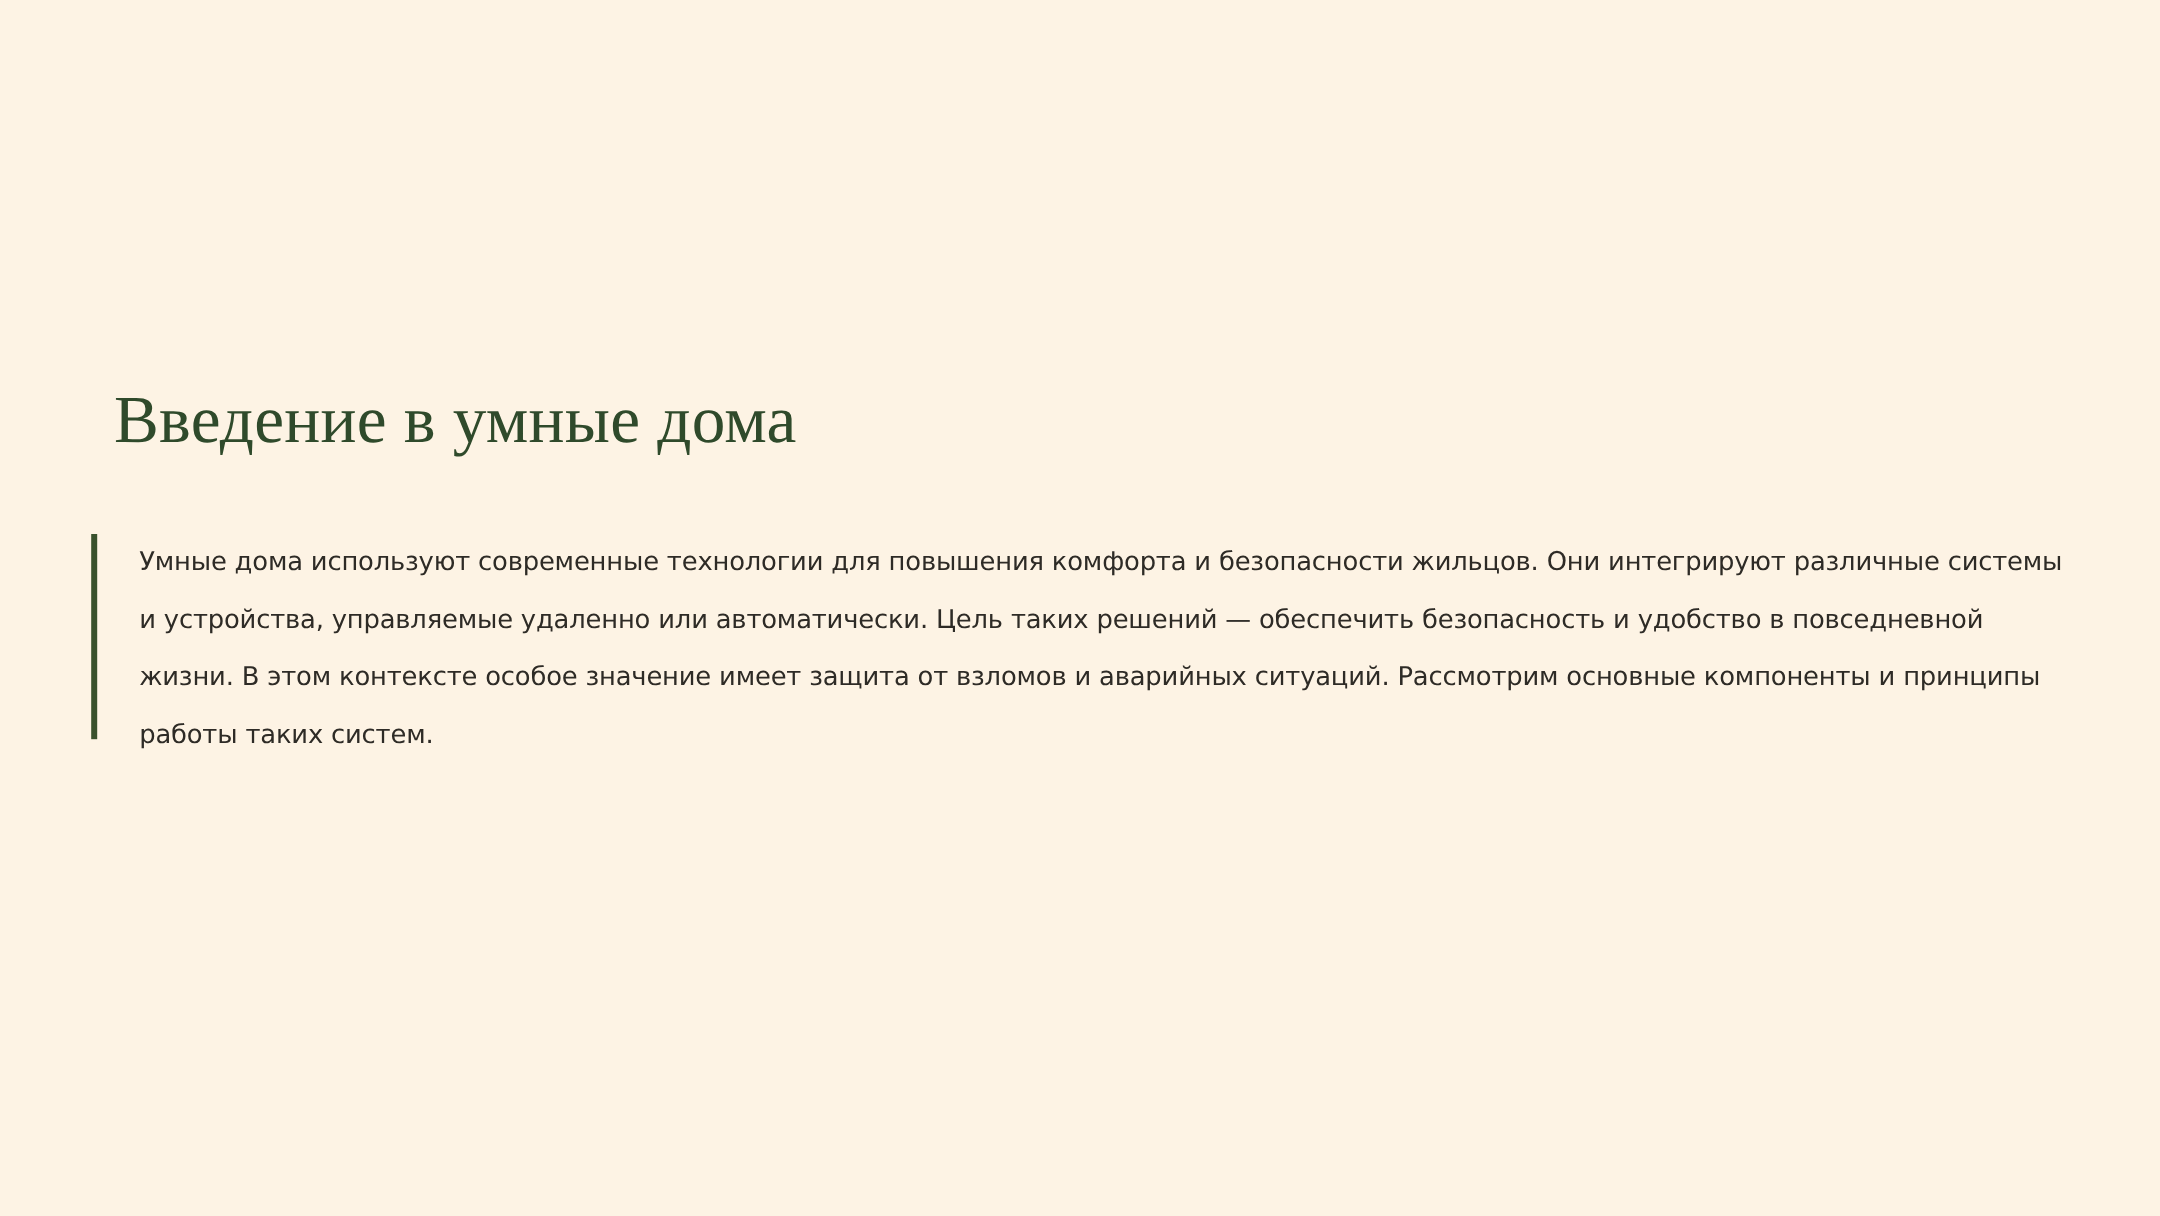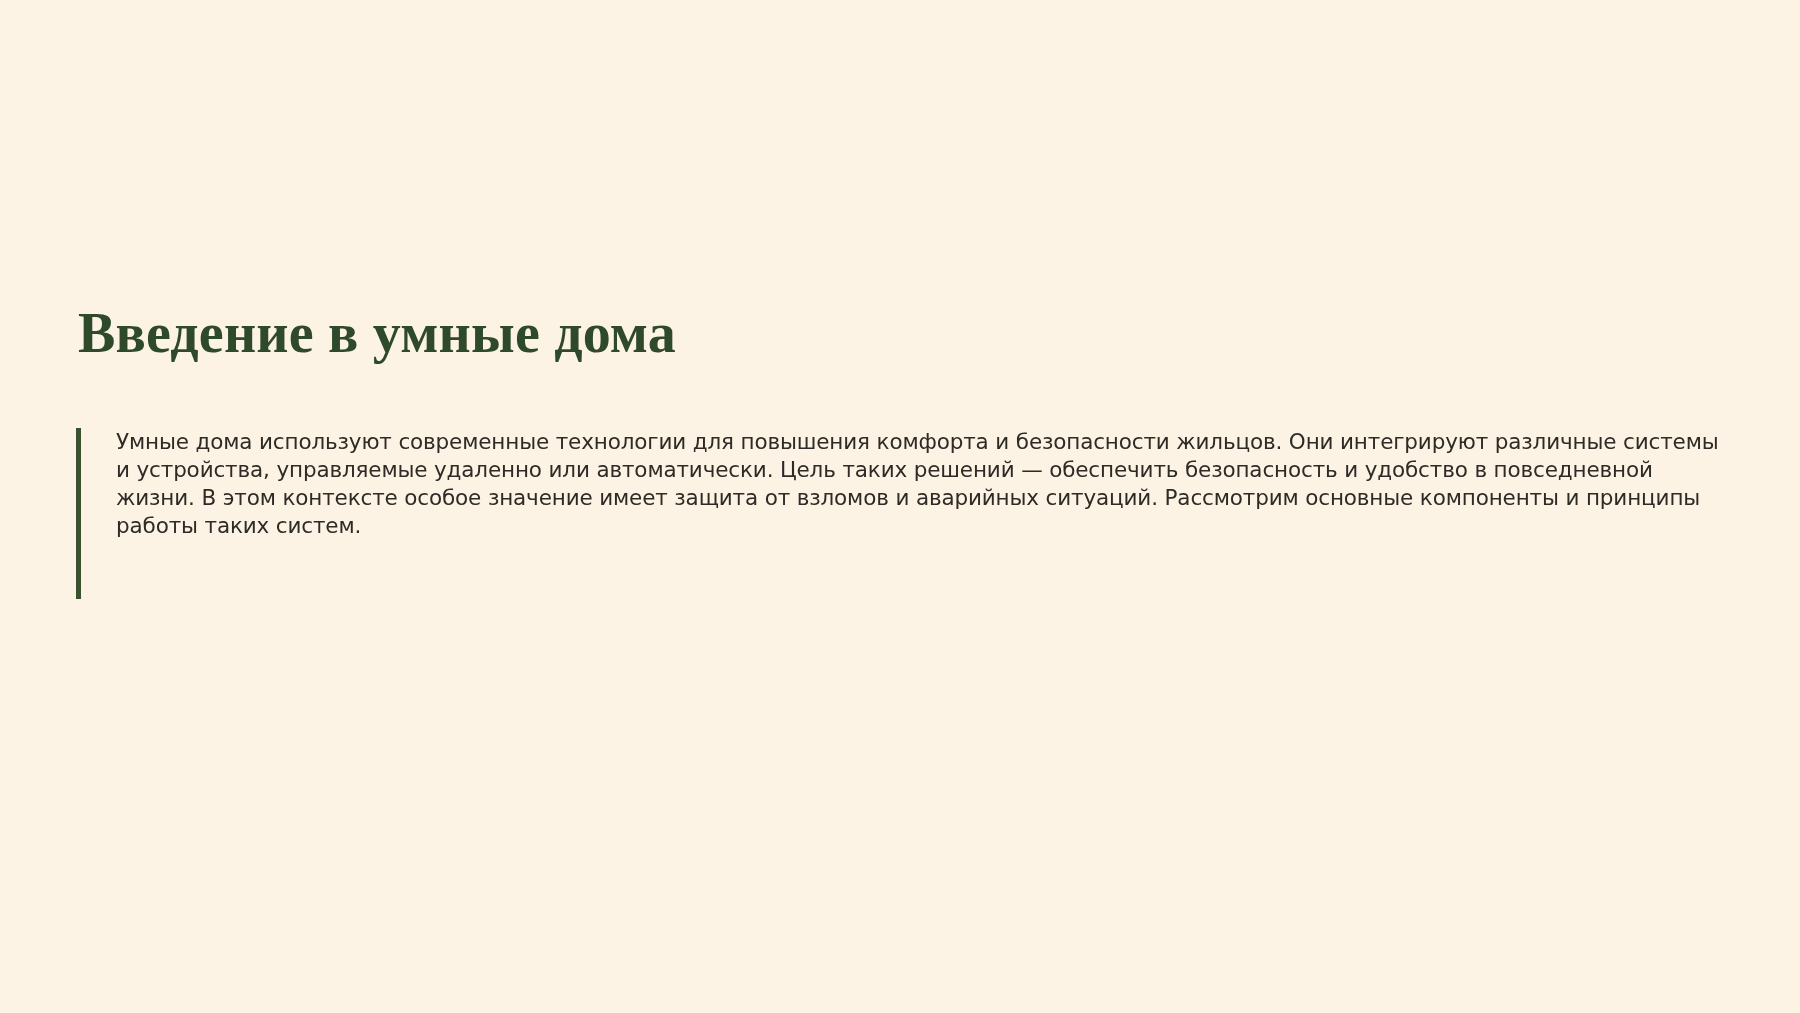--- a/index.html
+++ b/index.html
@@ -26,24 +26,24 @@
   }
 
   .content-block {
     position: absolute;
     left: 76px;
     top: 300px;
     width: 1650px;
   }
 
   .section-heading {
-    margin: 0;
+    margin: 17px;
     padding: 0 0 0 2px;
     font-family: "Liberation Serif", "DejaVu Serif", serif;
-    font-weight: 700;
+    font-weight: 400;
     font-size: 56px;
     line-height: 1.18;
     letter-spacing: 0.2px;
     color: #2f4a2b;
     white-space: nowrap;
   }
 
   .lead-wrap {
     position: relative;
     margin-top: 62px;
@@ -57,21 +57,21 @@
     width: 5px;
     height: 171px;
     background: #39512c;
     border-radius: 0;
   }
 
   .lead-paragraph {
     margin: 0;
     font-family: "DejaVu Sans", "Liberation Sans", sans-serif;
     font-size: 21.5px;
-    line-height: 28px;
+    line-height: 48px;
     font-weight: 400;
     color: #2e2b26;
     letter-spacing: -0.15px;
     max-width: 1627px;
     text-align: left;
   }
 </style>
 </head>
 <body>
 

